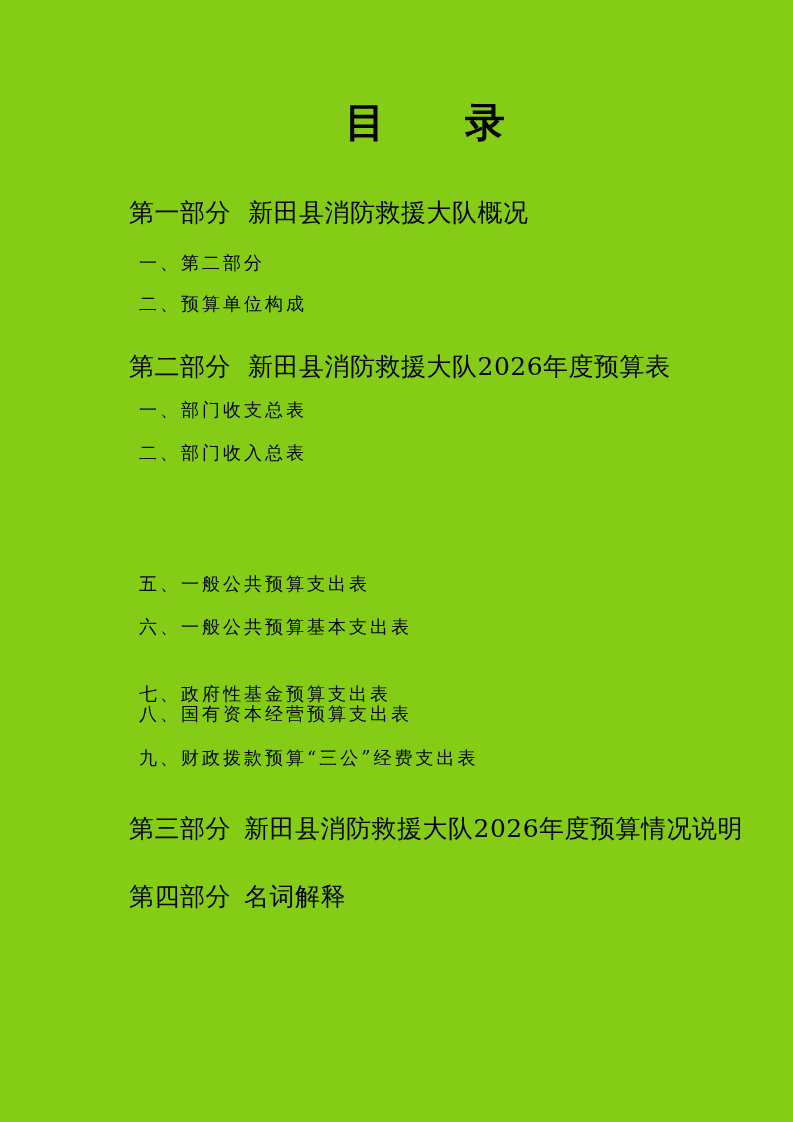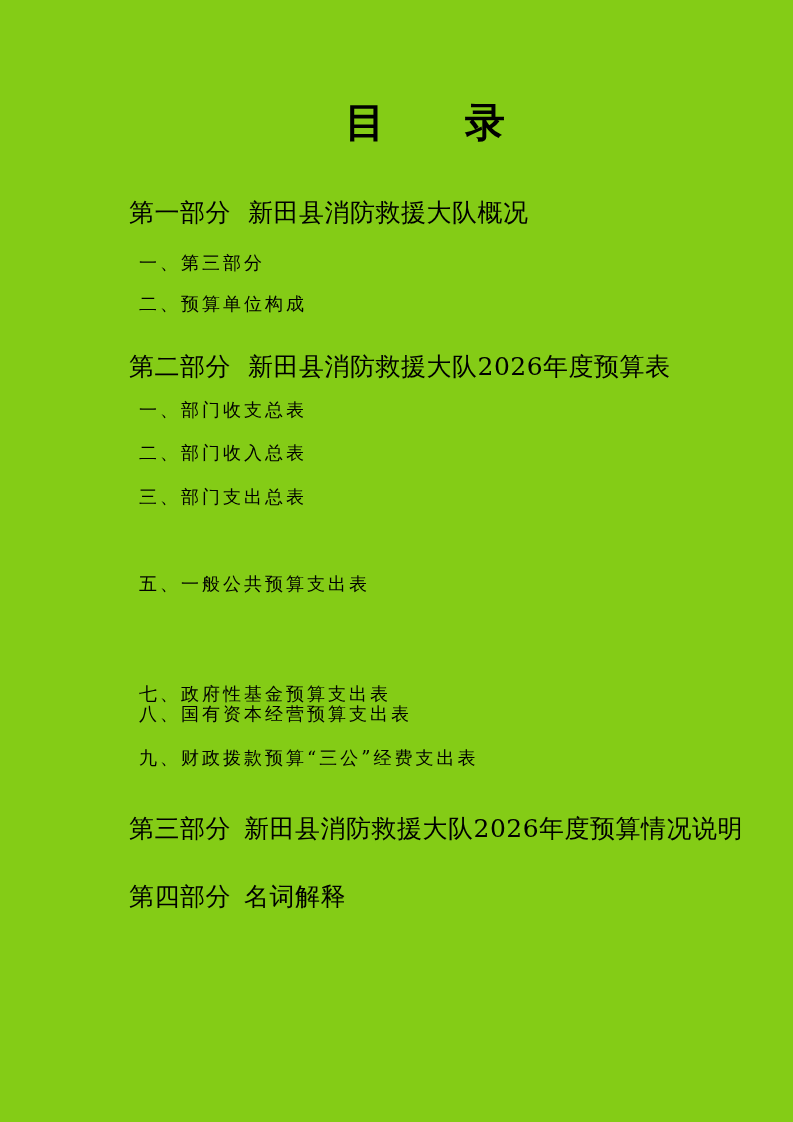--- a/index.html
+++ b/index.html
@@ -53,30 +53,30 @@
 </head>
 <body>
 
 <div class="page">
 
   <h1 class="doc-title">目　　录</h1>
 
   <div class="sec-heading" style="top:198px">
     <span>第一部分</span><span class="sec-title">新田县消防救援大队概况</span>
   </div>
-  <div class="toc-item" style="top:251px">一、第三部分</div>
+  <div class="toc-item" style="top:251px">一、第二部分</div>
   <div class="toc-item" style="top:292px">二、预算单位构成</div>
 
   <div class="sec-heading" style="top:352px">
     <span>第二部分</span><span class="sec-title">新田县消防救援大队2026年度预算表</span>
   </div>
   <div class="toc-item" style="top:398px">一、部门收支总表</div>
   <div class="toc-item" style="top:441px">二、部门收入总表</div>
-  <div class="toc-item" style="top:485px">三、部门支出总表</div>
   <div class="toc-item" style="top:572px">五、一般公共预算支出表</div>
+  <div class="toc-item" style="top:615px">六、一般公共预算基本支出表</div>
   <div class="toc-item" style="top:682px">七、政府性基金预算支出表</div>
   <div class="toc-item" style="top:702px">八、国有资本经营预算支出表</div>
   <div class="toc-item" style="top:746px">九、财政拨款预算“三公”经费支出表</div>
 
   <div class="sec-heading" style="top:814px">
     <span>第三部分</span><span class="sec-title" style="margin-left:13px">新田县消防救援大队2026年度预算情况说明</span>
   </div>
 
   <div class="sec-heading" style="top:882px">
     <span>第四部分</span><span class="sec-title" style="margin-left:13px">名词解释</span>

